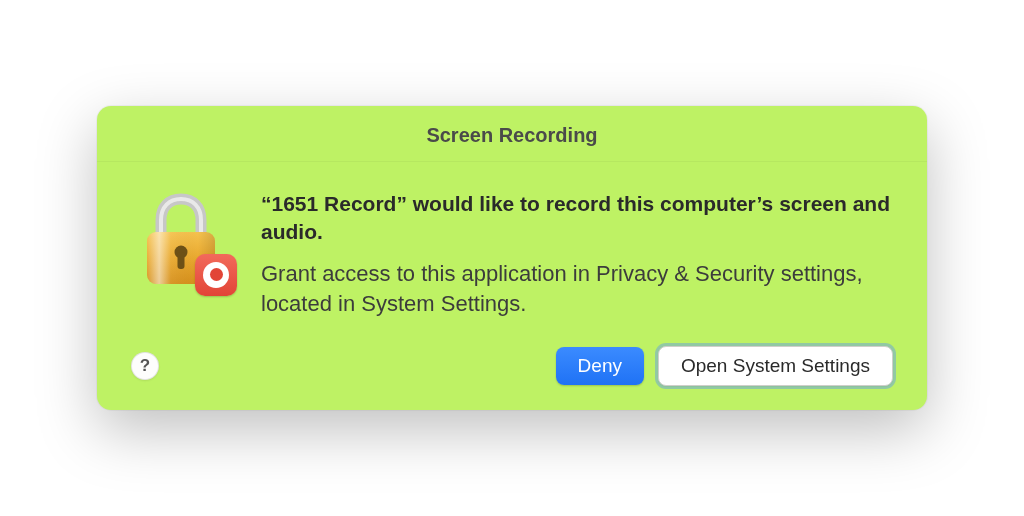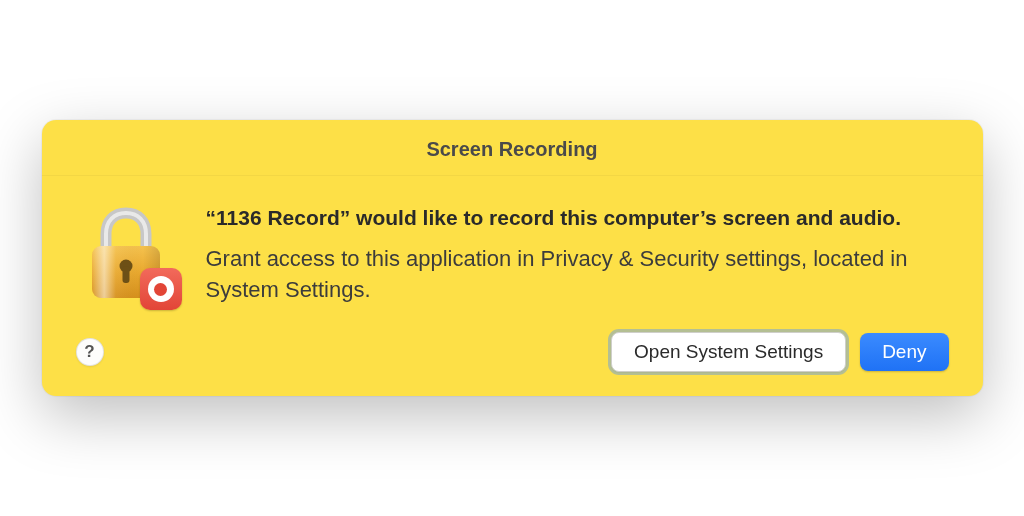--- a/index.html
+++ b/index.html
@@ -10,22 +10,22 @@
     body {
       width: 1024px;
       height: 516px;
       background: #ffffff;
       font-family: -apple-system, BlinkMacSystemFont, "Helvetica Neue", Helvetica, Arial, sans-serif;
       display: flex;
       align-items: center;
       justify-content: center;
     }
     .dialog {
-      width: 941px;
-      background: #fde047;
+      width: 830px;
+      background: #bef264;
       border-radius: 14px;
       box-shadow: 0 20px 60px rgba(0,0,0,0.25), 0 0 0 1px rgba(0,0,0,0.04);
       overflow: hidden;
     }
     .dialog-title {
       text-align: center;
       font-size: 20px;
       font-weight: 700;
       color: #4a4a4a;
       padding: 18px 0 14px 0;
@@ -168,24 +168,24 @@
         <rect x="46.5" y="62" width="7" height="17" rx="3" fill="#6d5016"></rect>
       </svg>
       <div class="record-badge">
         <div class="outer">
             <div class="inner"></div>
           </div>
       </div>
     </div>
 
     <div class="text-area">
-      <div class="message-primary">“1136 Record” would like to record this computer’s screen and audio.</div>
+      <div class="message-primary">“1651 Record” would like to record this computer’s screen and audio.</div>
       <div class="message-secondary">Grant access to this application in Privacy &amp; Security settings, located in System Settings.</div>
     </div>
   </div>
 
   <div class="dialog-actions">
     <div class="help-button">?</div>
     <div class="spacer"></div>
+    <button class="button button-primary">Deny</button>
     <button class="button button-default">Open System Settings</button>
-    <button class="button button-primary">Deny</button>
   </div>
 </div>
 
 </body></html>

